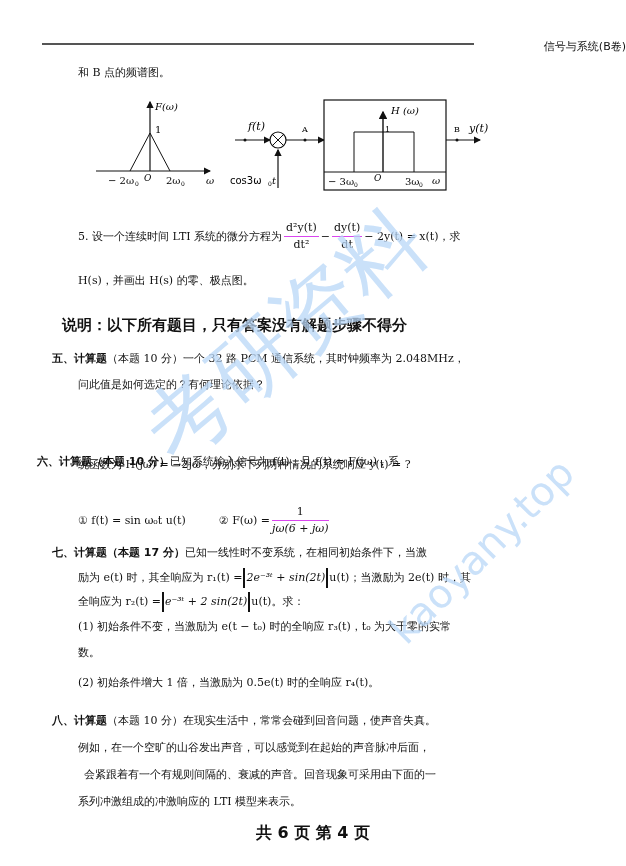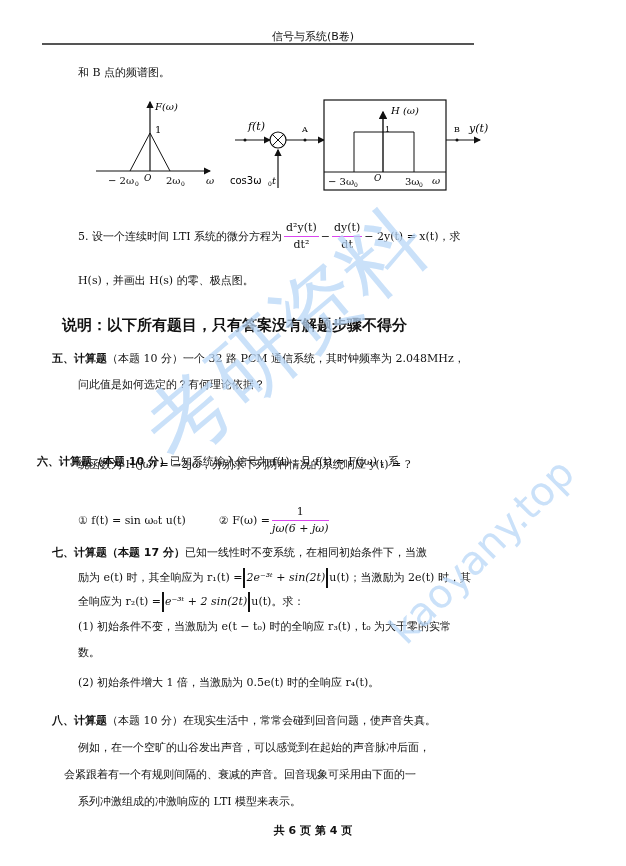--- a/index.html
+++ b/index.html
@@ -1,33 +1,33 @@
 <!DOCTYPE html>
 <html><head>
 <meta charset="utf-8">
 <style>
   html, body { margin: 0; padding: 0; background: #ffffff; }
   body { width: 626px; height: 866px; position: relative; overflow: hidden;
          font-family: "DejaVu Serif", "Liberation Serif", serif; color: #111; }
-  .header-title { position: absolute; top: 29px; left: 0; width: 626px; text-align: center;
+  .header-title { position: absolute; top: 39px; left: 0; width: 626px; text-align: right;
                   font-size: 11px; font-family: "DejaVu Sans", sans-serif; }
   .header-rule { position: absolute; top: 43px; left: 42px; width: 432px; height: 2px; background: #555; }
   .header-rule.full { width: 432px; }
   .line { position: absolute; font-size: 11px; white-space: nowrap; line-height: 18px; }
   .bold { font-weight: bold; }
   .sans { font-family: "DejaVu Sans", sans-serif; }
   .it { font-style: italic; }
   .frac { display: inline-block; vertical-align: middle; text-align: center; margin: 0 2px; }
   .frac .num { display: block; border-bottom: 1px solid #d946ef; padding: 0 2px; line-height: 16px; }
   .frac .den { display: block; line-height: 16px; }
   .bar { display: inline-block; border-left: 2px solid #111; height: 20px; vertical-align: middle; margin: 0 1px; }
   .watermark { position: absolute; color: #b9d7f7; opacity: 0.75; pointer-events: none;
                font-family: "DejaVu Sans", sans-serif; }
   .footer { position: absolute; top: 823px; left: 0; width: 626px; text-align: center;
-            font-size: 11px; font-weight: bold; font-family: "DejaVu Sans", sans-serif; }
+            font-size: 16px; font-weight: bold; font-family: "DejaVu Sans", sans-serif; }
   svg text { font-family: "DejaVu Serif", serif; }
 </style>
 </head>
 <body>
 
 <div class="header-title">信号与系统(B卷)</div>
 <div class="header-rule full" style="left:42px;width:432px;"></div>
 
 <div class="line" style="top:64px;left:78px;">和 B 点的频谱图。</div>
 
@@ -119,19 +119,19 @@
   <span>全响应为 r₂(t) =</span><span class="bar"></span><span class="it">e⁻³ᵗ + 2 sin(2t)</span><span class="bar"></span><span>u(t)。求：</span>
 </div>
 <div class="line" style="top:618px;left:78px;">(1) 初始条件不变，当激励为 e(t − t₀) 时的全响应 r₃(t)，t₀ 为大于零的实常</div>
 <div class="line" style="top:644px;left:78px;">数。</div>
 <div class="line" style="top:674px;left:78px;">(2) 初始条件增大 1 倍，当激励为 0.5e(t) 时的全响应 r₄(t)。</div>
 
 <div class="line" style="top:712px;left:52px;">
   <span class="bold sans">八、计算题</span><span>（本题 10 分）</span><span>在现实生活中，常常会碰到回音问题，使声音失真。</span>
 </div>
 <div class="line" style="top:739px;left:78px;">例如，在一个空旷的山谷发出声音，可以感觉到在起始的声音脉冲后面，</div>
-<div class="line" style="top:766px;left:64px;">会紧跟着有一个有规则间隔的、衰减的声音。回音现象可采用由下面的一</div>
+<div class="line" style="top:766px;left:84px;">会紧跟着有一个有规则间隔的、衰减的声音。回音现象可采用由下面的一</div>
 <div class="line" style="top:793px;left:78px;">系列冲激组成的冲激响应的 LTI 模型来表示。</div>
 
 <div class="footer">共 6 页   第  4  页</div>
 
 <div class="watermark" style="top:400px;left:120px;font-size:84px;transform:rotate(-40deg);transform-origin:left top;">考研资料</div>
 <div class="watermark" style="top:620px;left:380px;font-size:40px;transform:rotate(-45deg);transform-origin:left top;">kaoyany.top</div>
 
 </body></html>

